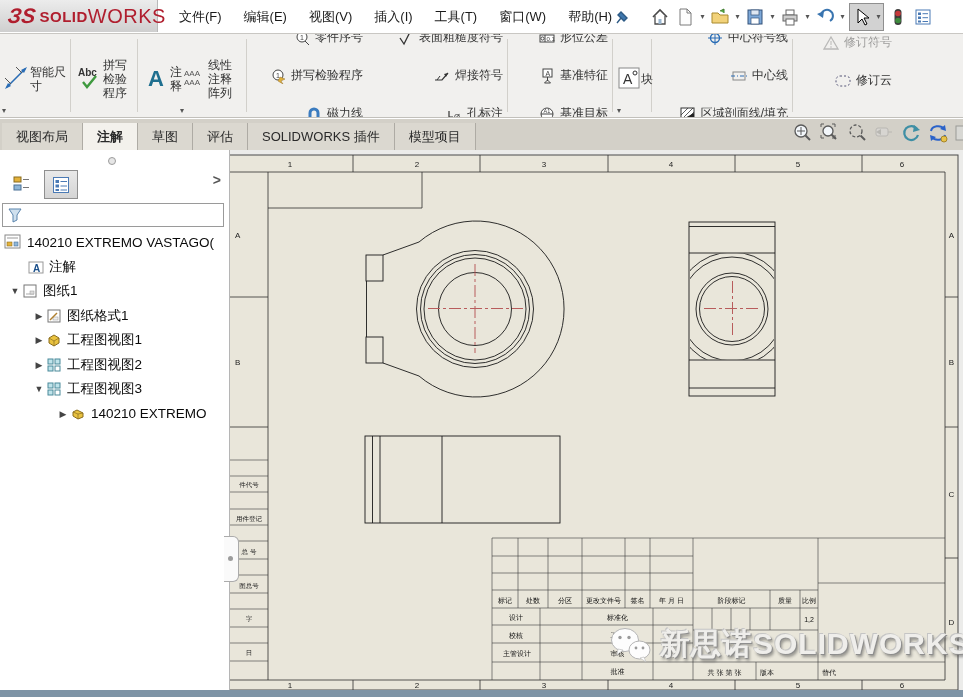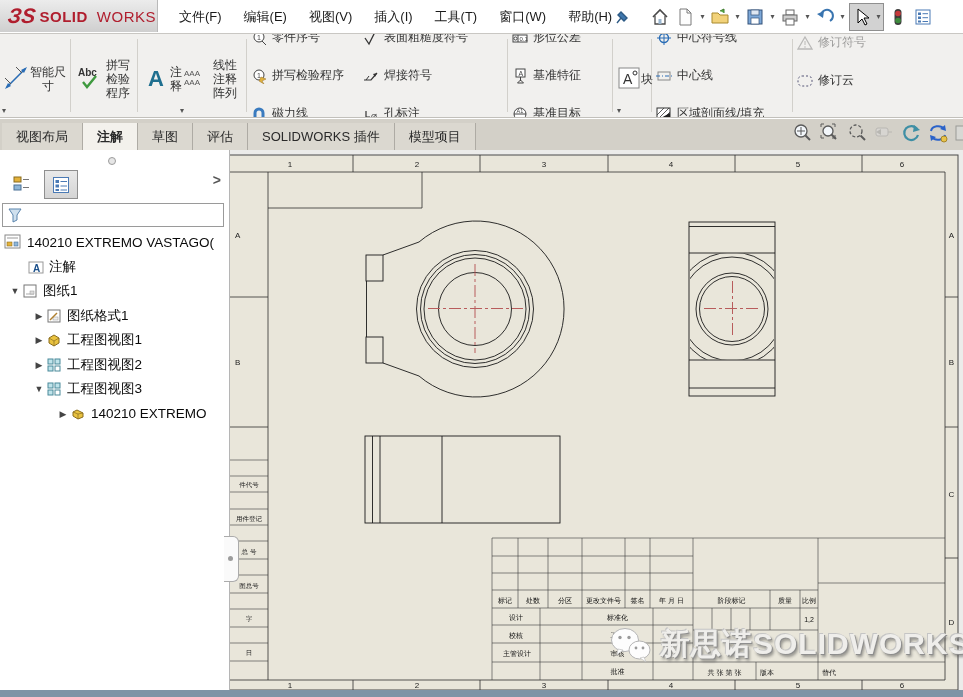--- a/index.html
+++ b/index.html
@@ -3,36 +3,36 @@
 <meta charset="utf-8">
 <style>
   html,body{margin:0;padding:0;}
   body{width:963px;height:697px;overflow:hidden;font-family:"Liberation Sans",sans-serif;background:#fff;position:relative;}
   #root{position:absolute;inset:0;}
   
   .menubar{position:absolute;left:0;top:0;width:963px;height:33px;background:#fff;border-bottom:1px solid #c9c7c3;}
   .logo{position:absolute;left:0;top:0;width:158px;height:32px;background:linear-gradient(#ececec,#cfcfcf);border-right:1px solid #b9b9b9;display:flex;align-items:center;padding-left:8px;box-sizing:border-box;}
   .logo .glyph{font-style:italic;font-weight:bold;font-size:21px;color:#b01e2e;margin-right:4px;transform:skewX(-8deg);}
   .logo .b1{font-weight:bold;font-size:15px;color:#b01e2e;letter-spacing:.5px;}
-  .logo .b2{font-weight:normal;font-size:15px;color:#b01e2e;letter-spacing:.5px;margin-left:9px;}
+  .logo .b2{font-weight:normal;font-size:20px;color:#b01e2e;letter-spacing:.5px;}
   .menus{position:absolute;left:168px;top:0;height:16px;display:flex;}
   .menu{padding:0 11px;line-height:33px;font-size:13px;color:#1a1a1a;cursor:default;}
   .pin{position:absolute;left:612px;top:7px;width:20px;height:20px;}
   .qi{position:absolute;left:648px;top:0;height:33px;display:flex;align-items:center;gap:1px;}
   .qbtn{width:24px;height:26px;display:flex;align-items:center;justify-content:center;}
   .caret{font-size:8px;color:#555;width:9px;text-align:center;}
   .pressedbox{display:flex;align-items:center;background:#d2d2d2;border:1px solid #8f8f8f;height:26px;margin:0 1px;}
   
   .ribbon{position:absolute;left:0;top:34px;width:963px;height:84px;background:#f1f0ee;border-bottom:1px solid #c2c0bb;display:flex;padding-left:2px;box-sizing:border-box;overflow:hidden;}
   .vsep{width:1px;background:#d2d0cb;margin:5px 4px;}
   .rb-large{display:flex;flex-direction:row;align-items:center;padding-top:5px;position:relative;box-sizing:border-box;}
   .rb-ico{height:30px;display:flex;align-items:center;justify-content:center;}
-  .rb-label{font-size:12px;line-height:14px;text-align:center;color:#333;margin-top:1px;}
+  .rb-label{font-size:12px;line-height:14px;text-align:left;color:#333;margin-top:1px;}
   .rb-caret{position:absolute;bottom:2px;font-size:8px;color:#555;}
-  .rb-col{display:flex;flex-direction:column;justify-content:center;gap:21px;box-sizing:border-box;}
+  .rb-col{display:flex;flex-direction:column;justify-content:center;gap:21px;box-sizing:border-box;align-items:flex-end;}
   .rb-small{display:flex;align-items:center;gap:5px;height:21px;font-size:12px;color:#333;white-space:nowrap;}
   .disabled{opacity:.45;}
   
   .tabrow{position:absolute;left:0;top:119px;width:963px;height:31px;background:#d3d0c8;border-bottom:1px solid #b3b0a9;}
   .tabs{position:absolute;left:2px;bottom:0;display:flex;height:27px;}
   .tab{padding:0 14px;line-height:27px;font-size:13px;color:#2a2a2a;background:#dbd8d0;border-right:1px solid #aeaba4;cursor:default;}
   .tab.active{background:#f3f1ec;font-weight:bold;}
   .huicons{position:absolute;right:0;top:3px;display:flex;gap:5px;align-items:center;overflow:hidden;width:180px;justify-content:flex-end;}
   
   .main{position:absolute;left:0;top:150px;width:963px;height:547px;}

